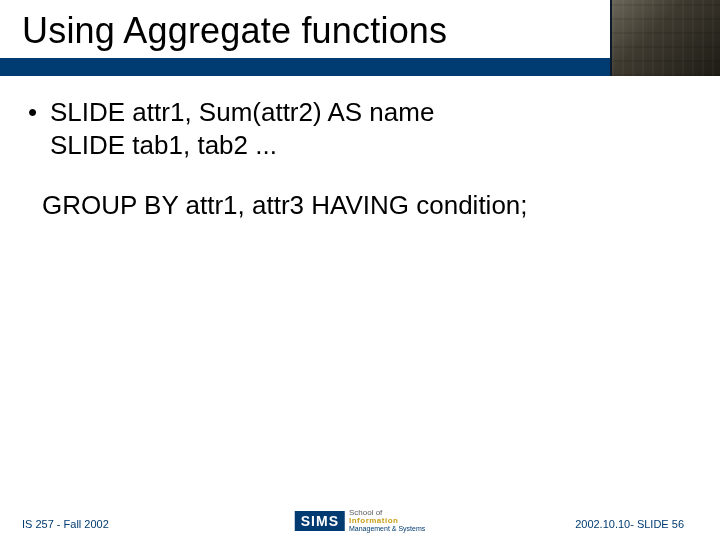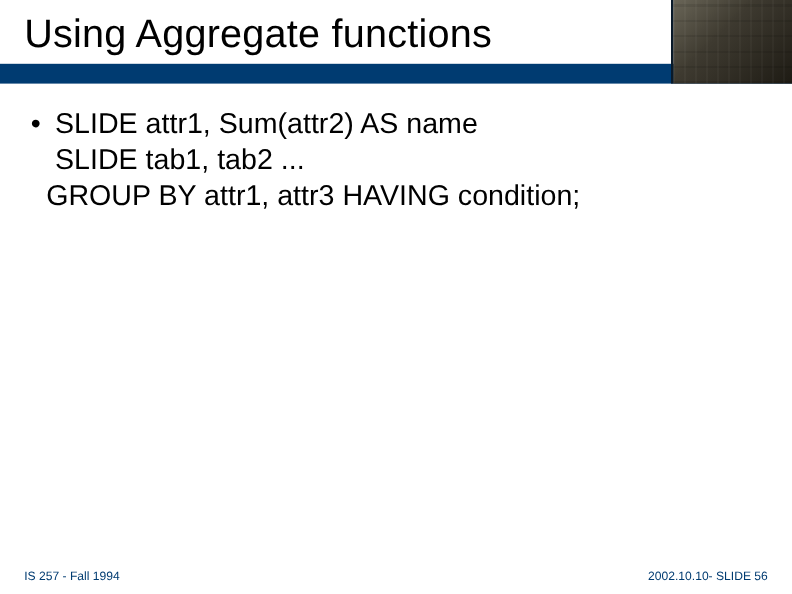--- a/index.html
+++ b/index.html
@@ -9,24 +9,24 @@
   .title-strip { position: absolute; top: 58px; left: 0; width: 720px; height: 18px; background: #003b71; }
   .title-text { position: absolute; top: 10px; left: 22px; font-size: 36px; color: #000; font-weight: 400; letter-spacing: 0.2px; }
   .title-img { position: absolute; top: 0; right: 0; width: 110px; height: 76px; background: linear-gradient(135deg,#6a6658 0%, #3e3a30 40%, #1e1b14 100%); border-left: 2px solid #0a1a2a; }
   .title-img::before { content: ""; position: absolute; inset: 0; background:
       repeating-linear-gradient(90deg, rgba(255,255,255,0.05) 0 2px, transparent 2px 10px),
       repeating-linear-gradient(0deg, rgba(0,0,0,0.15) 0 2px, transparent 2px 14px); opacity: .6; }
   .body { position: absolute; top: 96px; left: 28px; right: 28px; font-size: 26px; color: #000; line-height: 1.25; }
   .bline { display: flex; }
   .bullet { width: 22px; flex: 0 0 22px; text-align: left; }
   .ind { padding-left: 22px; }
-  .ind2 { padding-left: 14px; }
+  .ind2 { padding-left: 14px; margin-top: 28px; }
   .footer { position: absolute; left: 0; bottom: 10px; width: 720px; height: 30px; }
   .fleft { position: absolute; left: 22px; bottom: 0; font-size: 11px; color: #003b71; }
-  .fright { position: absolute; right: 22px; bottom: 0; font-size: 11px; color: #003b71; }
+  .fright { position: absolute; right: 36px; bottom: 0; font-size: 11px; color: #003b71; }
   .fcenter { position: absolute; left: 50%; transform: translateX(-50%); bottom: -2px; display: flex; align-items: center; gap: 4px; }
   .sims-box { background: #003b71; color: #fff; font-weight: 700; font-size: 14px; padding: 2px 6px 2px 6px; letter-spacing: 1px; font-family: "Trebuchet MS", Arial, sans-serif; }
   .sims-right { font-size: 8px; line-height: 1; }
   .sims-right .l1 { color: #5b5b5b; }
   .sims-right .l2 { color: #c9a11a; font-weight: 700; letter-spacing: .5px; }
   .sims-right .l3 { color: #003b71; font-size: 7px; }
 </style>
 </head>
 <body>
 
@@ -45,17 +45,25 @@
     </div>
     <div class="ind">
       <span>SLIDE tab1, tab2 ...</span>
     </div>
     <div class="ind2">
       <span>GROUP BY attr1, attr3  HAVING condition;</span>
     </div>
   </div>
 
   <div class="footer">
-    <div class="fleft">IS 257 - Fall 1994</div>
+    <div class="fleft">IS 257 - Fall 2002</div>
+    <div class="fcenter">
+      <span class="sims-box">SIMS</span>
+      <span class="sims-right">
+        <div class="l1">School of</div>
+        <div class="l2">Information</div>
+        <div class="l3">Management &amp; Systems</div>
+      </span>
+    </div>
     <div class="fright">2002.10.10- SLIDE 56</div>
   </div>
 
 </div>
 
 </body></html>

